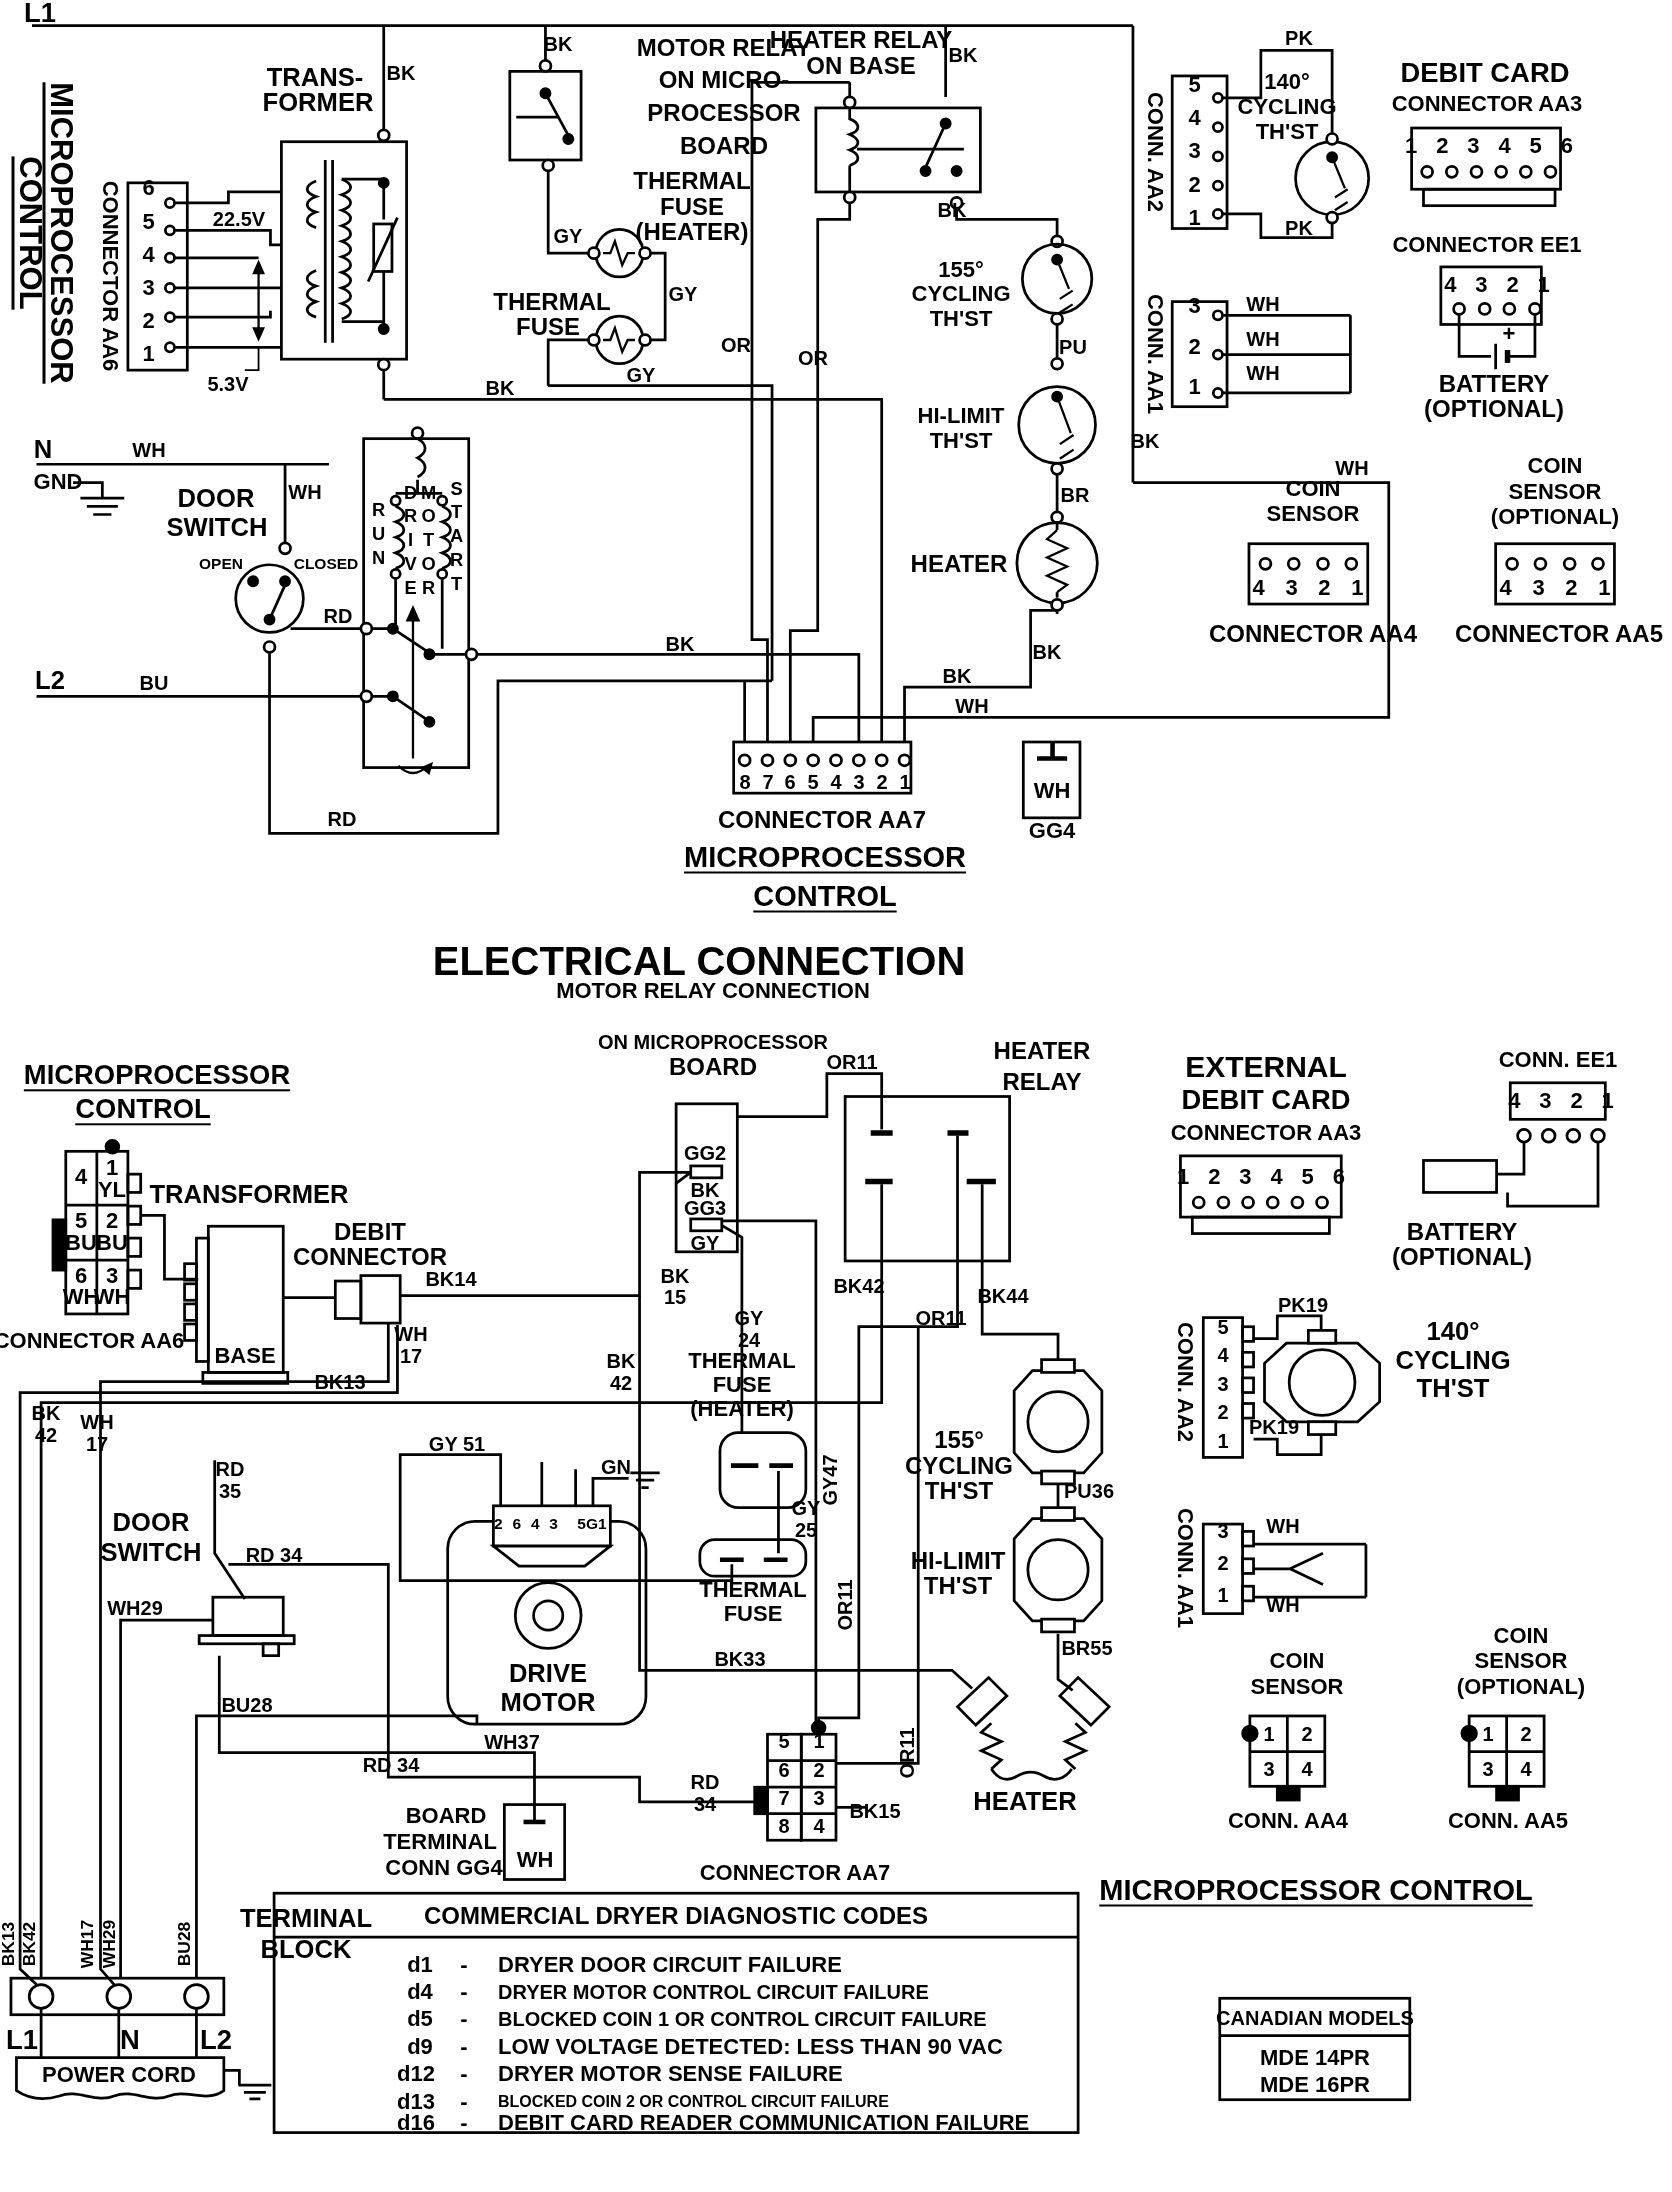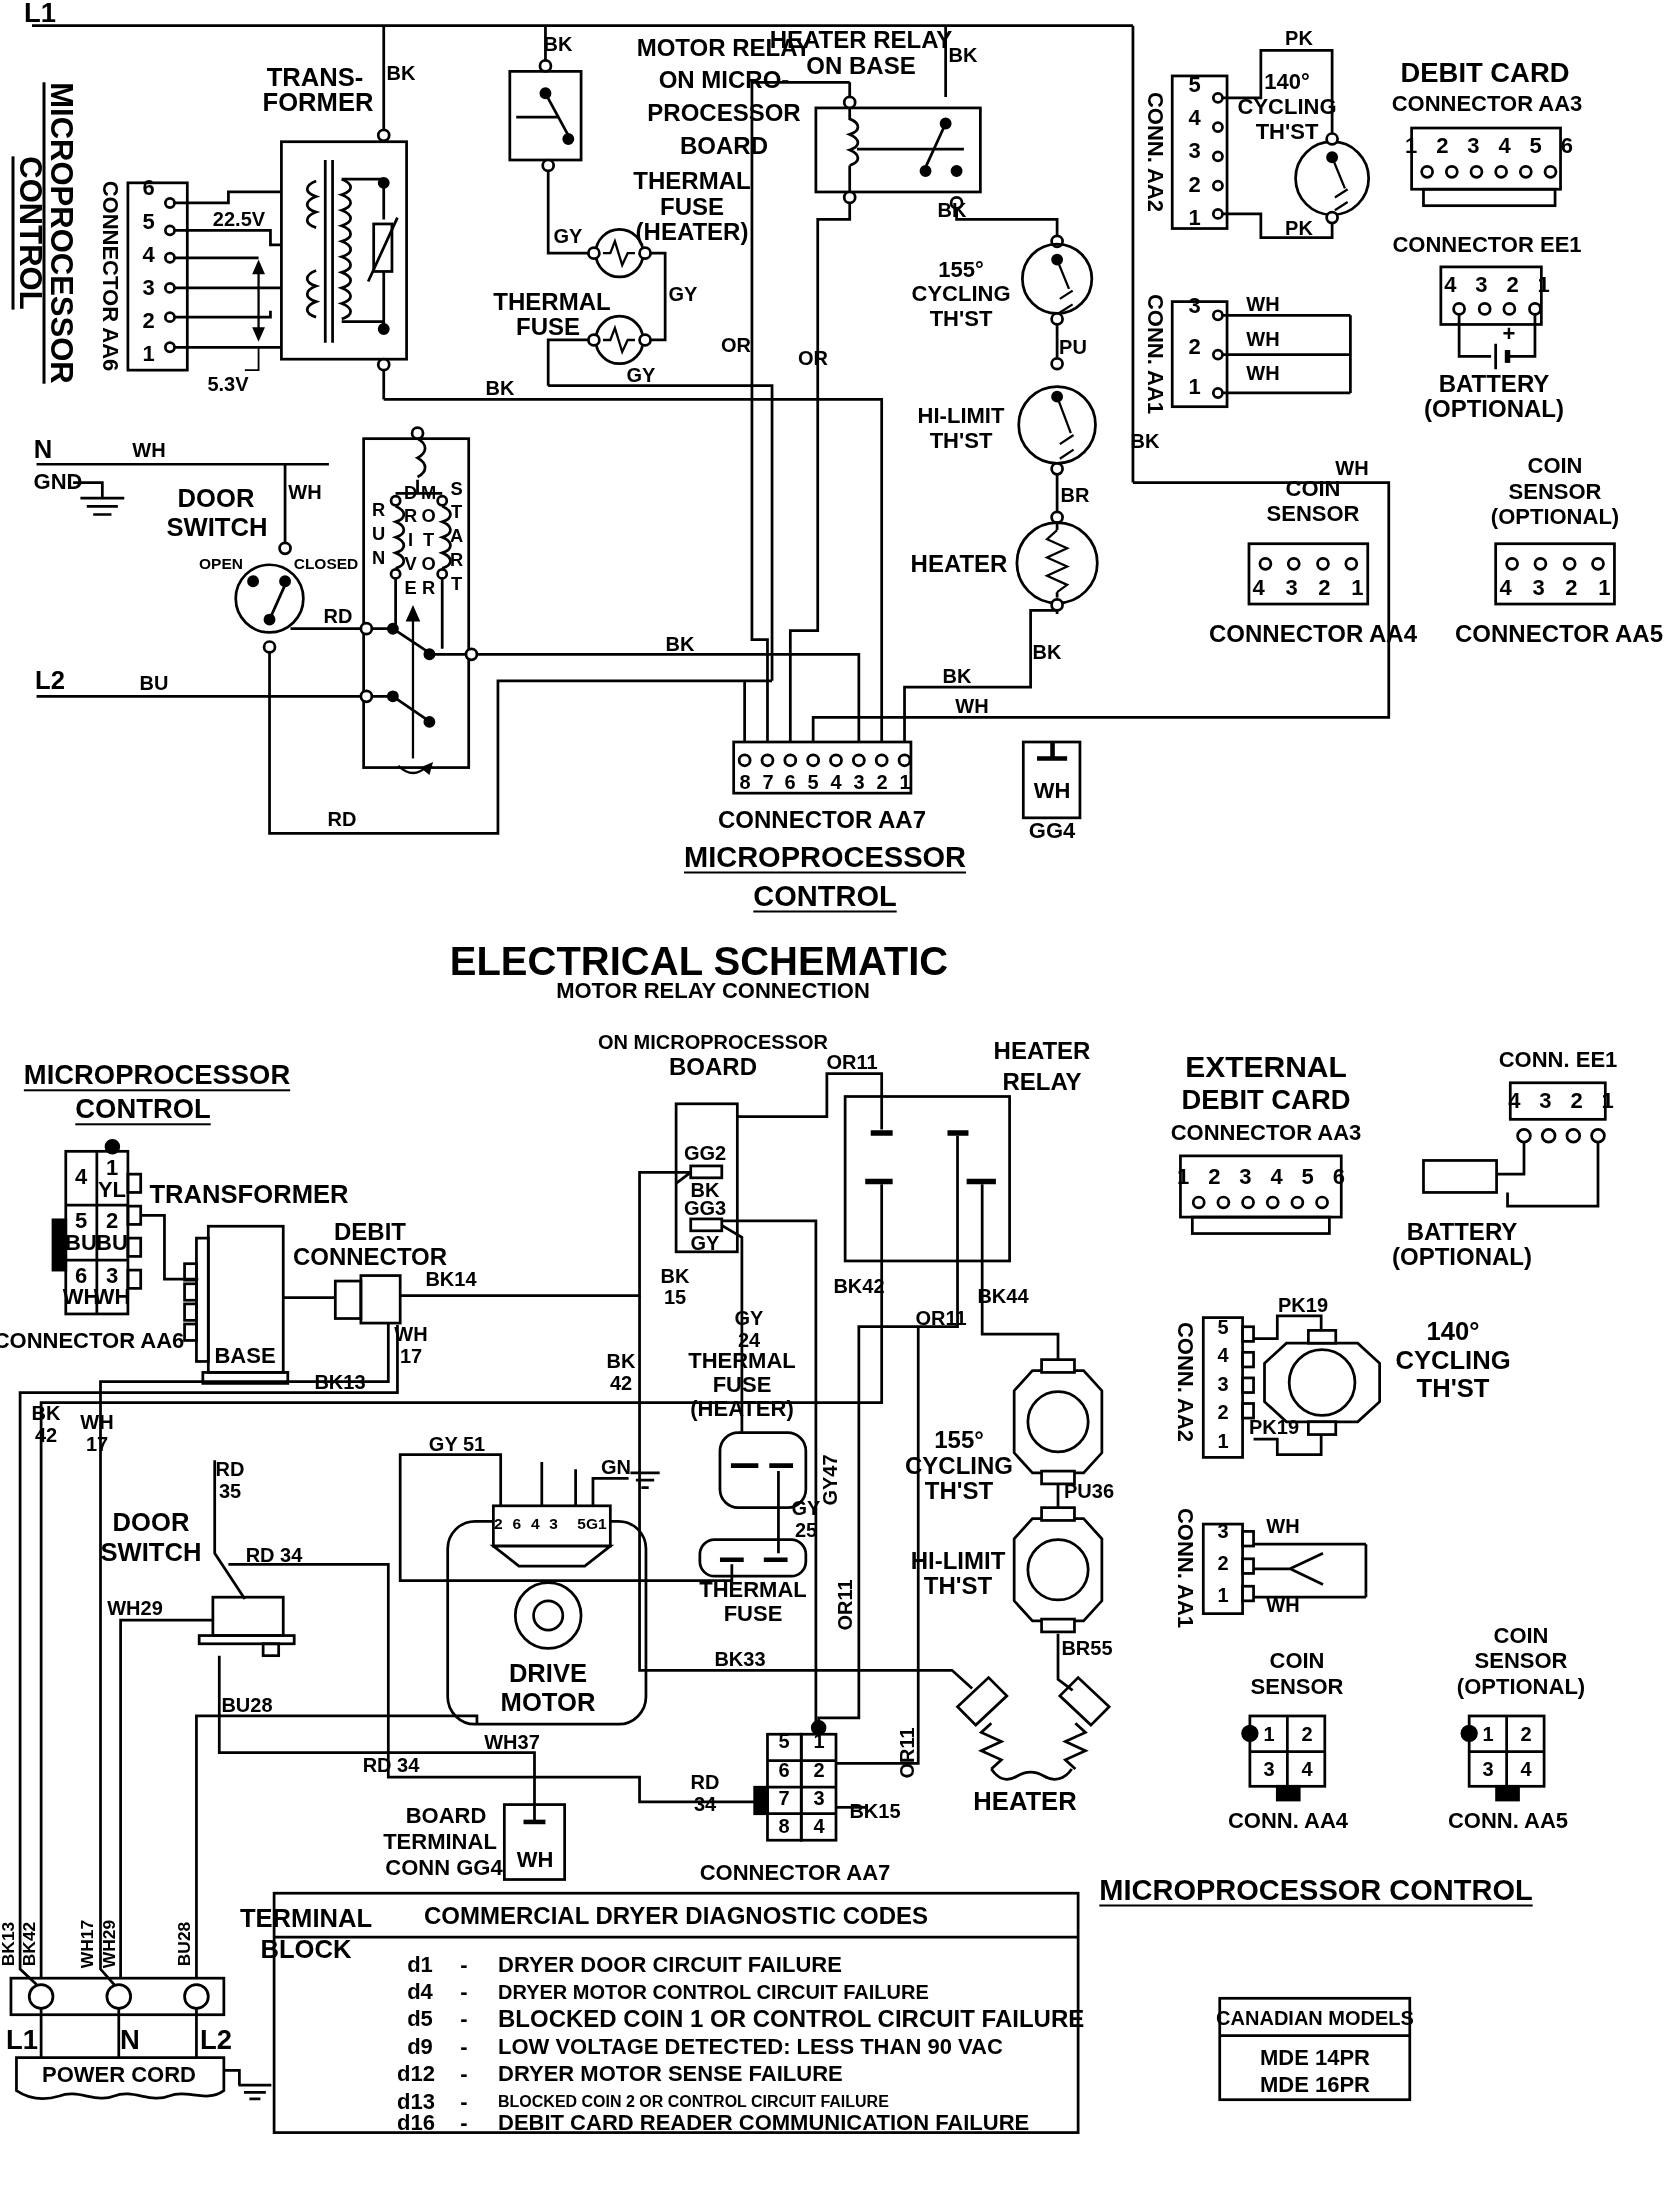--- a/index.html
+++ b/index.html
@@ -529,21 +529,21 @@
 <div class="lb" style="left:1494px;top:409px;font-size:24px">(OPTIONAL)</div>
 <div class="lb" style="left:1313px;top:489px;font-size:22px">COIN</div>
 <div class="lb" style="left:1313px;top:514px;font-size:22px">SENSOR</div>
 <div class="lb" style="left:1308px;top:588px;font-size:22px;word-spacing:14.6px">4 3 2 1</div>
 <div class="lb" style="left:1313px;top:634px;font-size:24px">CONNECTOR AA4</div>
 <div class="lb" style="left:1555px;top:466px;font-size:22px">COIN</div>
 <div class="lb" style="left:1555px;top:492px;font-size:22px">SENSOR</div>
 <div class="lb" style="left:1555px;top:517px;font-size:22px">(OPTIONAL)</div>
 <div class="lb" style="left:1555px;top:588px;font-size:22px;word-spacing:14.6px">4 3 2 1</div>
 <div class="lb" style="left:1559px;top:634px;font-size:24px">CONNECTOR AA5</div>
-<div class="lb" style="left:699px;top:961px;font-size:40px">ELECTRICAL SCHEMATIC</div>
+<div class="lb" style="left:699px;top:961px;font-size:40px">ELECTRICAL CONNECTION</div>
 
 <div class="lb" style="left:713px;top:991px;font-size:22px">MOTOR RELAY CONNECTION</div>
 <div class="lb" style="left:713px;top:1042px;font-size:20px">ON MICROPROCESSOR</div>
 <div class="lb" style="left:713px;top:1067px;font-size:24px">BOARD</div>
 <div class="lb ul" style="left:157px;top:1075px;font-size:27.4px">MICROPROCESSOR</div>
 <div class="lb ul" style="left:143px;top:1109px;font-size:27.4px">CONTROL</div>
 <div class="lb" style="left:1042px;top:1051px;font-size:24px">HEATER</div>
 <div class="lb" style="left:1042px;top:1082px;font-size:24px">RELAY</div>
 <div class="lb" style="left:852px;top:1062px;font-size:20px">OR11</div>
 <div class="lb" style="left:1266px;top:1067px;font-size:30px">EXTERNAL</div>
@@ -678,21 +678,21 @@
 
 <div class="lb" style="left:676px;top:1916px;font-size:24px">COMMERCIAL DRYER DIAGNOSTIC CODES</div>
 <div class="lb" style="left:420px;top:1965px;font-size:22px">d1</div>
 <div class="lb" style="left:464px;top:1965px;font-size:22px">-</div>
 <div class="la" style="left:498px;top:1965px;font-size:22px">DRYER DOOR CIRCUIT FAILURE</div>
 <div class="lb" style="left:420px;top:1992px;font-size:22px">d4</div>
 <div class="lb" style="left:464px;top:1992px;font-size:22px">-</div>
 <div class="la" style="left:498px;top:1992px;font-size:20px">DRYER MOTOR CONTROL CIRCUIT FAILURE</div>
 <div class="lb" style="left:420px;top:2019px;font-size:22px">d5</div>
 <div class="lb" style="left:464px;top:2019px;font-size:22px">-</div>
-<div class="la" style="left:498px;top:2019px;font-size:24px">BLOCKED COIN 1 OR CONTROL CIRCUIT FAILURE</div>
+<div class="la" style="left:498px;top:2019px;font-size:20px">BLOCKED COIN 1 OR CONTROL CIRCUIT FAILURE</div>
 <div class="lb" style="left:420px;top:2047px;font-size:22px">d9</div>
 <div class="lb" style="left:464px;top:2047px;font-size:22px">-</div>
 <div class="la" style="left:498px;top:2047px;font-size:22px">LOW VOLTAGE DETECTED: LESS THAN 90 VAC</div>
 <div class="lb" style="left:416px;top:2074px;font-size:22px">d12</div>
 <div class="lb" style="left:464px;top:2074px;font-size:22px">-</div>
 <div class="la" style="left:498px;top:2074px;font-size:22px">DRYER MOTOR SENSE FAILURE</div>
 <div class="lb" style="left:416px;top:2102px;font-size:22px">d13</div>
 <div class="lb" style="left:464px;top:2102px;font-size:22px">-</div>
 <div class="la" style="left:498px;top:2102px;font-size:16px">BLOCKED COIN 2 OR CONTROL CIRCUIT FAILURE</div>
 <div class="lb" style="left:416px;top:2123px;font-size:22px">d16</div>

